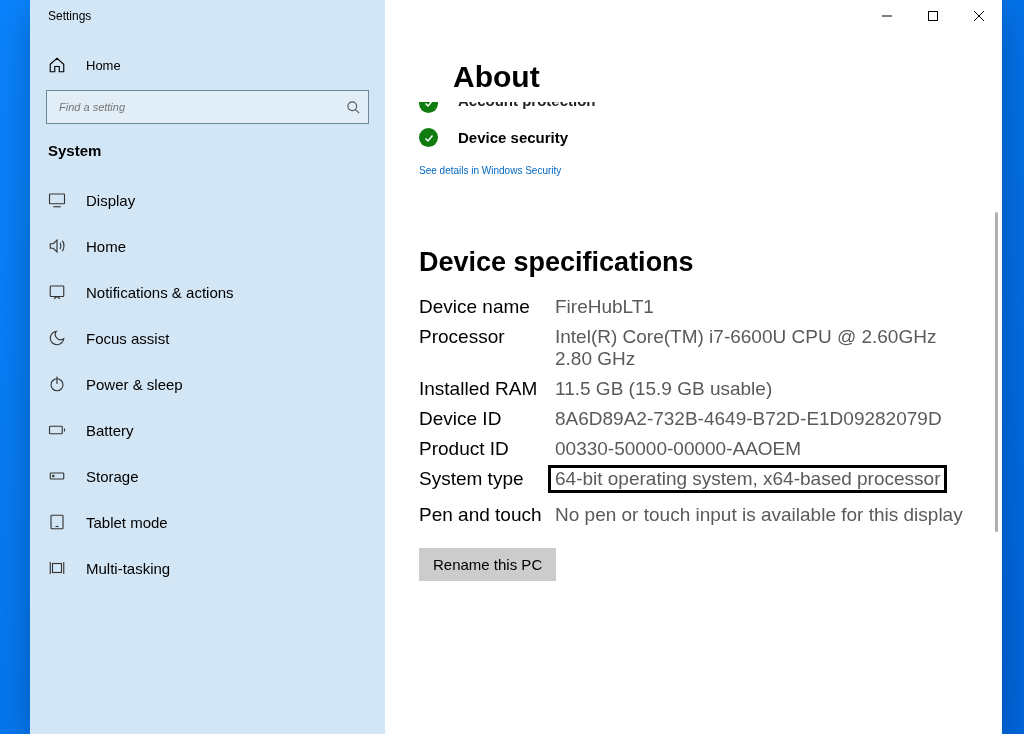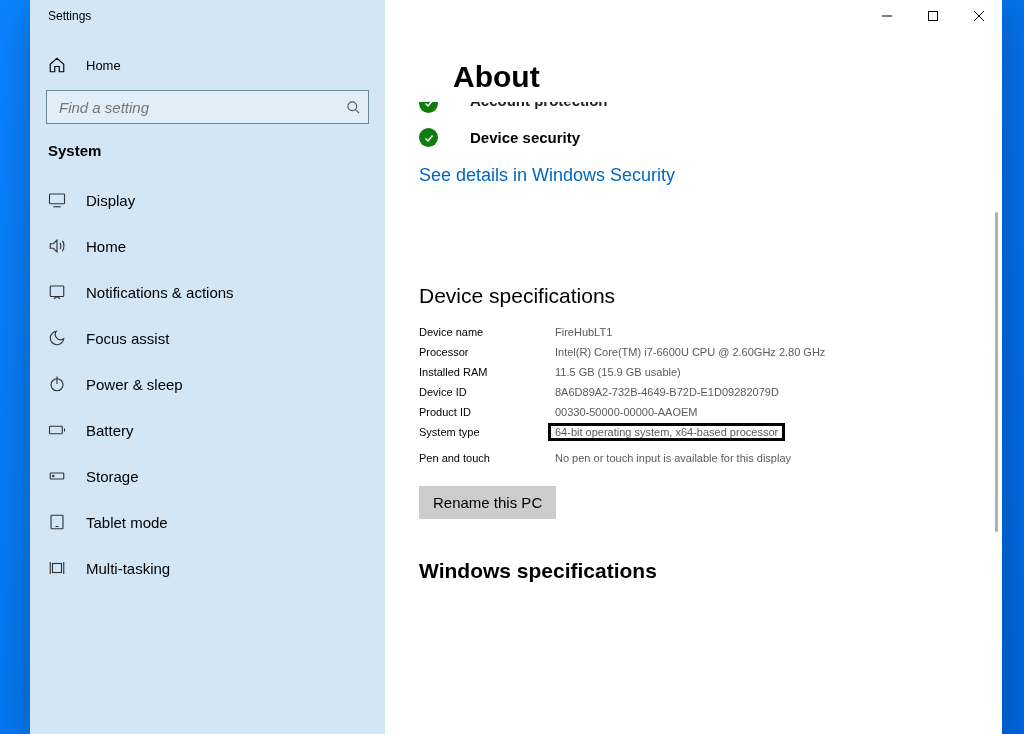--- a/index.html
+++ b/index.html
@@ -53,21 +53,21 @@
   .search-wrap {
     margin:6px 16px 14px 16px;
     position:relative;
   }
   .search-input {
     width:100%;
     height:34px;
     background:#e1eef8;
     border:1px solid #6b8999;
     padding:0 34px 0 12px;
-    font-size:15px;
+    font-size:11px;
     font-style:italic;
     color:#555;
     outline:none;
     font-family:inherit;
   }
   .search-icon-wrap {
     position:absolute; right:8px; top:0; height:34px;
     display:flex; align-items:center; color:#555;
   }
   .sidebar-heading {
@@ -92,43 +92,43 @@
     padding:0 34px 0 34px;
     overflow:hidden;
   }
   .scroll-track {
     position:absolute; right:4px; top:180px; width:3px; height:320px; background:#b0b0b0; border-radius:2px;
   }
   .page-title {
     font-size:30px; font-weight:600; margin-top:28px; margin-bottom:8px;margin-left:34px;
   }
   .security-row {
-    display:flex; align-items:center; gap:32px; padding:4px 0;
+    display:flex; align-items:center; gap:20px; padding:4px 0;
     font-size:15px; font-weight:600;
   }
   .security-row.cut { color:#222; height:22px; overflow:hidden; position:relative; }
   .security-row.cut .txt { position:relative; top:-13px; }
   .security-row.cut .check { position:relative; top:-10px; }
   .check-badge {
     width:19px; height:19px; border-radius:50%;
     background:#107c10; display:flex; align-items:center; justify-content:center;
   }
   .check-badge svg { width:12px; height:12px; }
   .link {
-    color:#0067c0; font-size:18px; margin-top:14px; display:inline-block; cursor:pointer;
+    color:#0067c0; font-size:10px; margin-top:14px; display:inline-block; cursor:pointer;
   }
   .section-title {
-    font-size:21px; font-weight:400; margin-top:98px; margin-bottom:18px;
+    font-size:27px; font-weight:700; margin-top:70px; margin-bottom:18px;
   }
   .spec-table {
     display:grid;
     grid-template-columns:130px 1fr;
     row-gap:8px;
     column-gap:6px;
-    font-size:11px;
+    font-size:19px;
   }
   .spec-label { color:#000; }
   .spec-value { color:#5a5a5a; }
   .highlight-box {
     display:inline-block;
     border:3px solid #000000;
     padding:0 4px;
     margin-left:-7px;
     position:relative;
     top:-3px;
@@ -334,16 +334,15 @@
             <span>64-bit operating system, x64-based processor</span>
           </span>
         </div>
 
         <div class="spec-label">Pen and touch</div>
         <div class="spec-value">No pen or touch input is available for this display</div>
       </div>
 
       <button class="rename-btn">Rename this PC</button>
 
-      <h2 class="win-spec-title">Windows specifications</h2>
     </main>
   </div>
 </div>
 
 </body></html>

